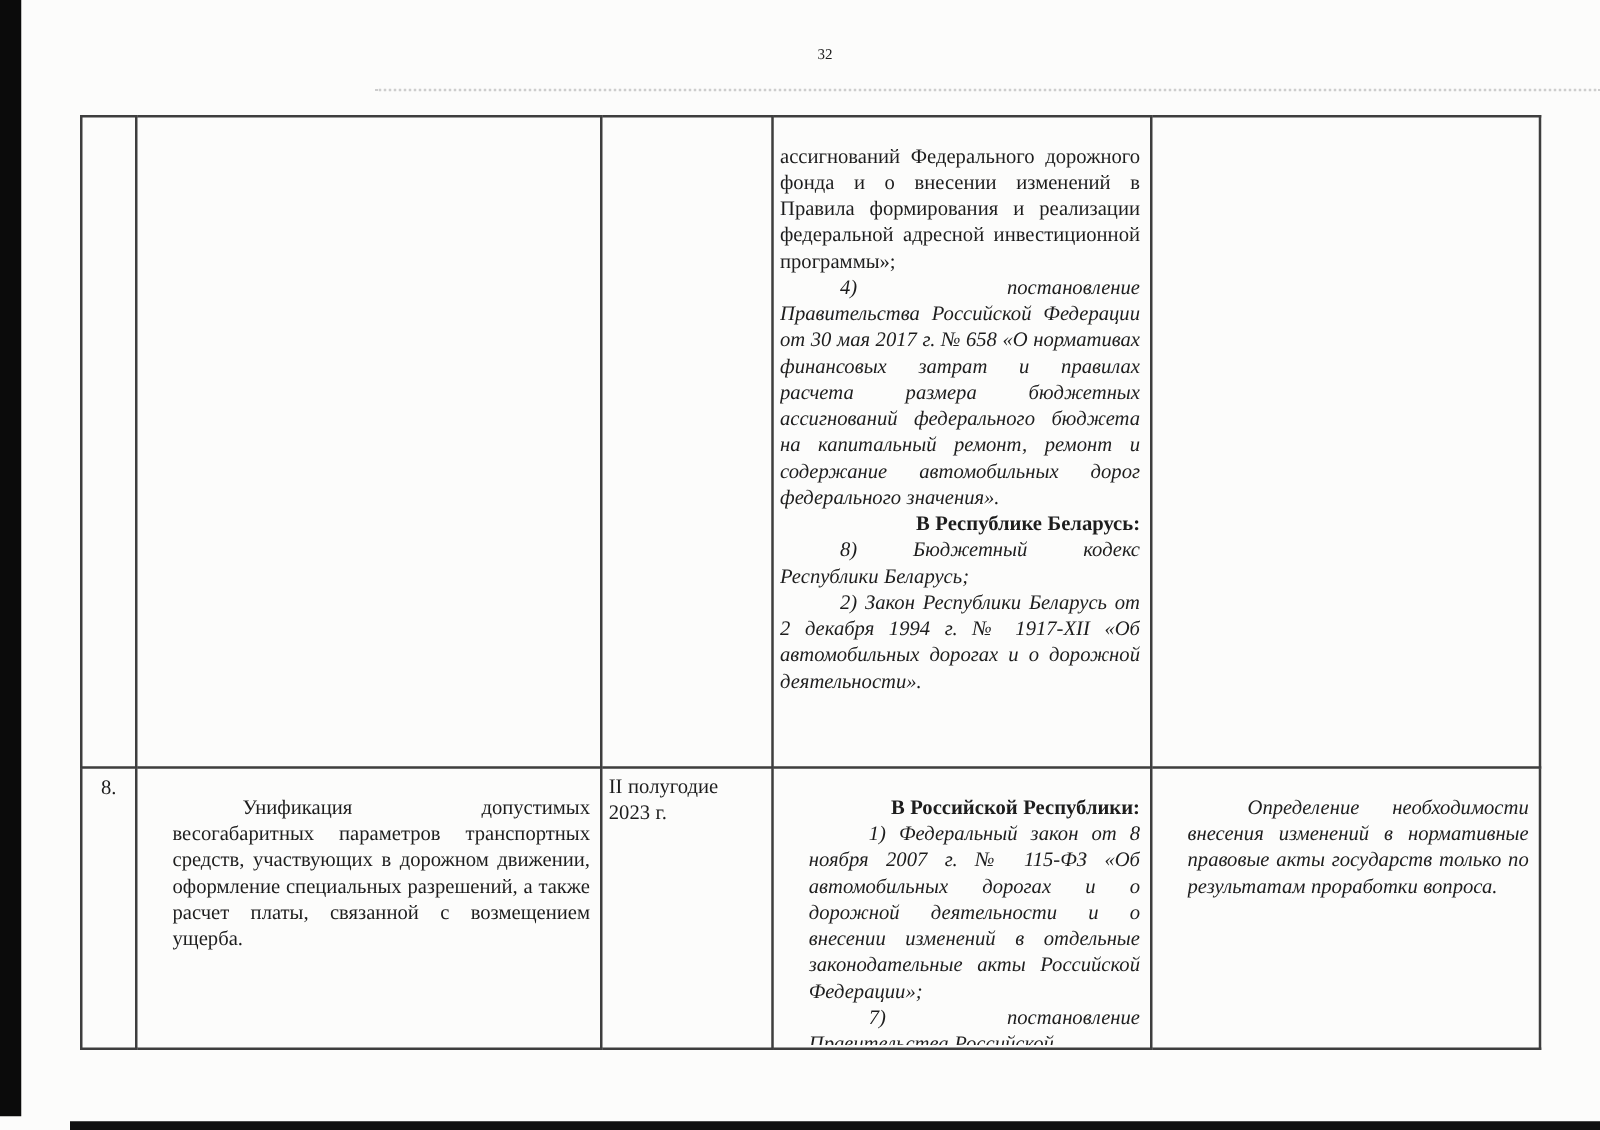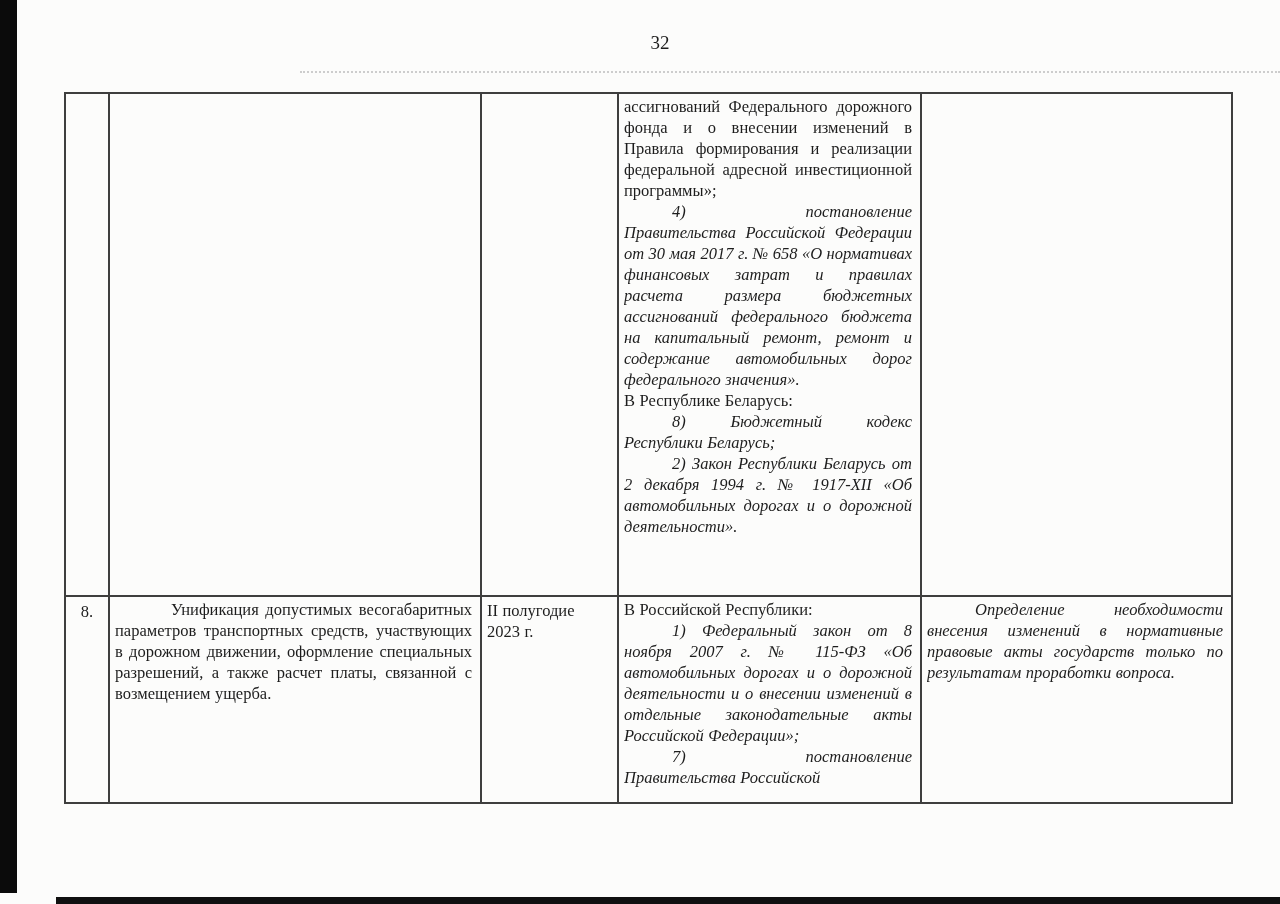--- a/index.html
+++ b/index.html
@@ -19,45 +19,45 @@
   .scan-strip-bottom {
     position:absolute; left:56px; right:0; top:897px; height:7px;
     background:#101010;
   }
   .scan-artifact-line {
     position:absolute; left:300px; right:0; top:71px; height:0;
     border-top:2px dotted #a8a8a8; opacity:.55;
   }
   .page-number {
     position:absolute; top:33px; left:660px; transform:translateX(-50%);
-    font-size:19px; line-height:20px;
+    font-size:12px; line-height:20px;
   }
   table.doc-table {
     position:absolute; left:64px; top:92px;
     width:1167px;
     border-collapse:collapse; table-layout:fixed;
   }
   td {
     border:2px solid #3e3e3e;
     vertical-align:top;
-    padding:2px 8px 2px 5px;
+    padding:20px 8px 2px 5px;
     font-size:16.5px; line-height:21px;
     word-spacing:.02em;
   }
   tr.row-cont { height:502px; }
   tr.row-8    { height:207px; }
   td.c1 { text-align:center; padding:4px 1px 2px 1px; }
   td.c3 { text-align:left; padding-top:3px; }
   p { margin:0; }
   .just { text-align:justify; }
   .ind  { text-indent:48px;font-style:italic; }
   .ind-wide { text-indent:56px; }
-  .bold-center { font-weight:normal; text-align:left; }
+  .bold-center { font-weight:bold; text-align:right; }
   .clipA { height:497px; overflow:hidden; }
-  .clipB { height:201px; overflow:hidden; }
+  .clipB { height:201px; overflow:hidden;margin-left:23px; }
 </style>
 </head>
 <body>
 
 <div class="page">
 
   <div class="scan-strip-left"></div>
   <div class="scan-strip-bottom"></div>
   <div class="scan-artifact-line"></div>
 

